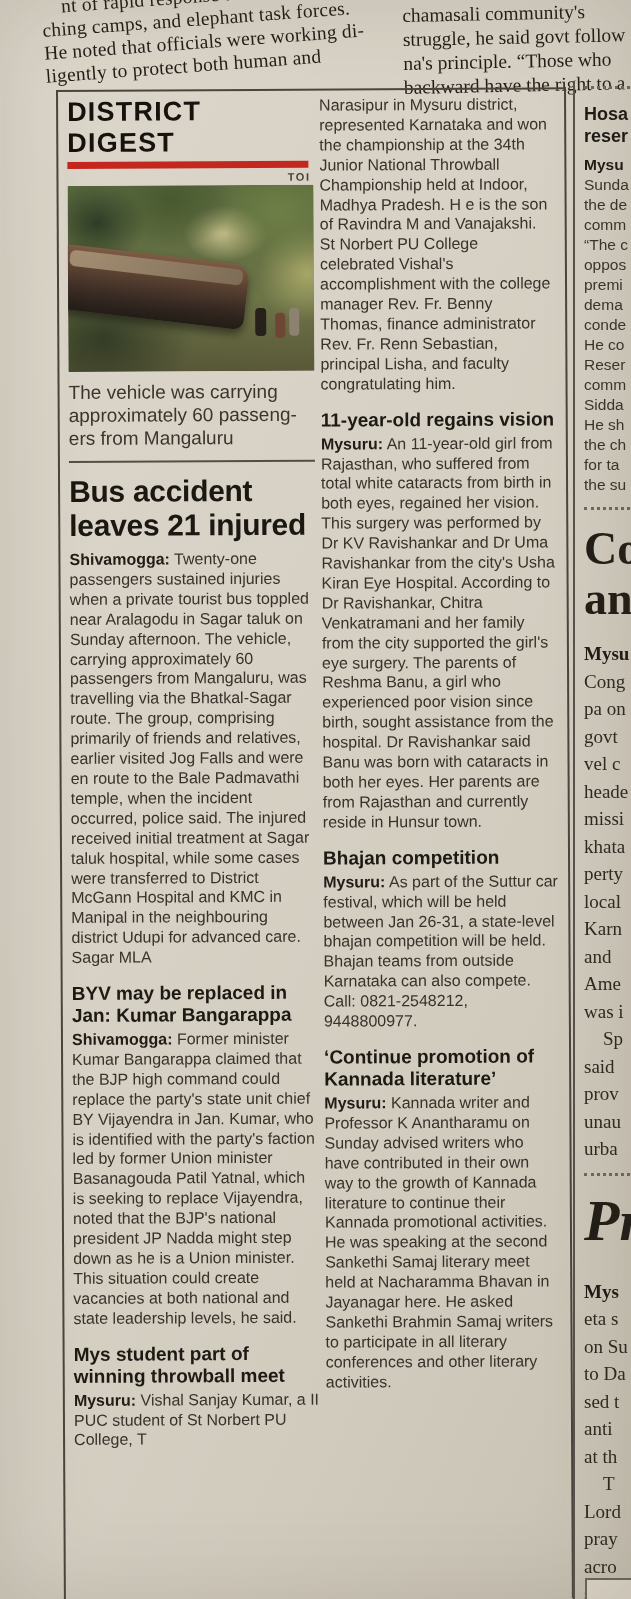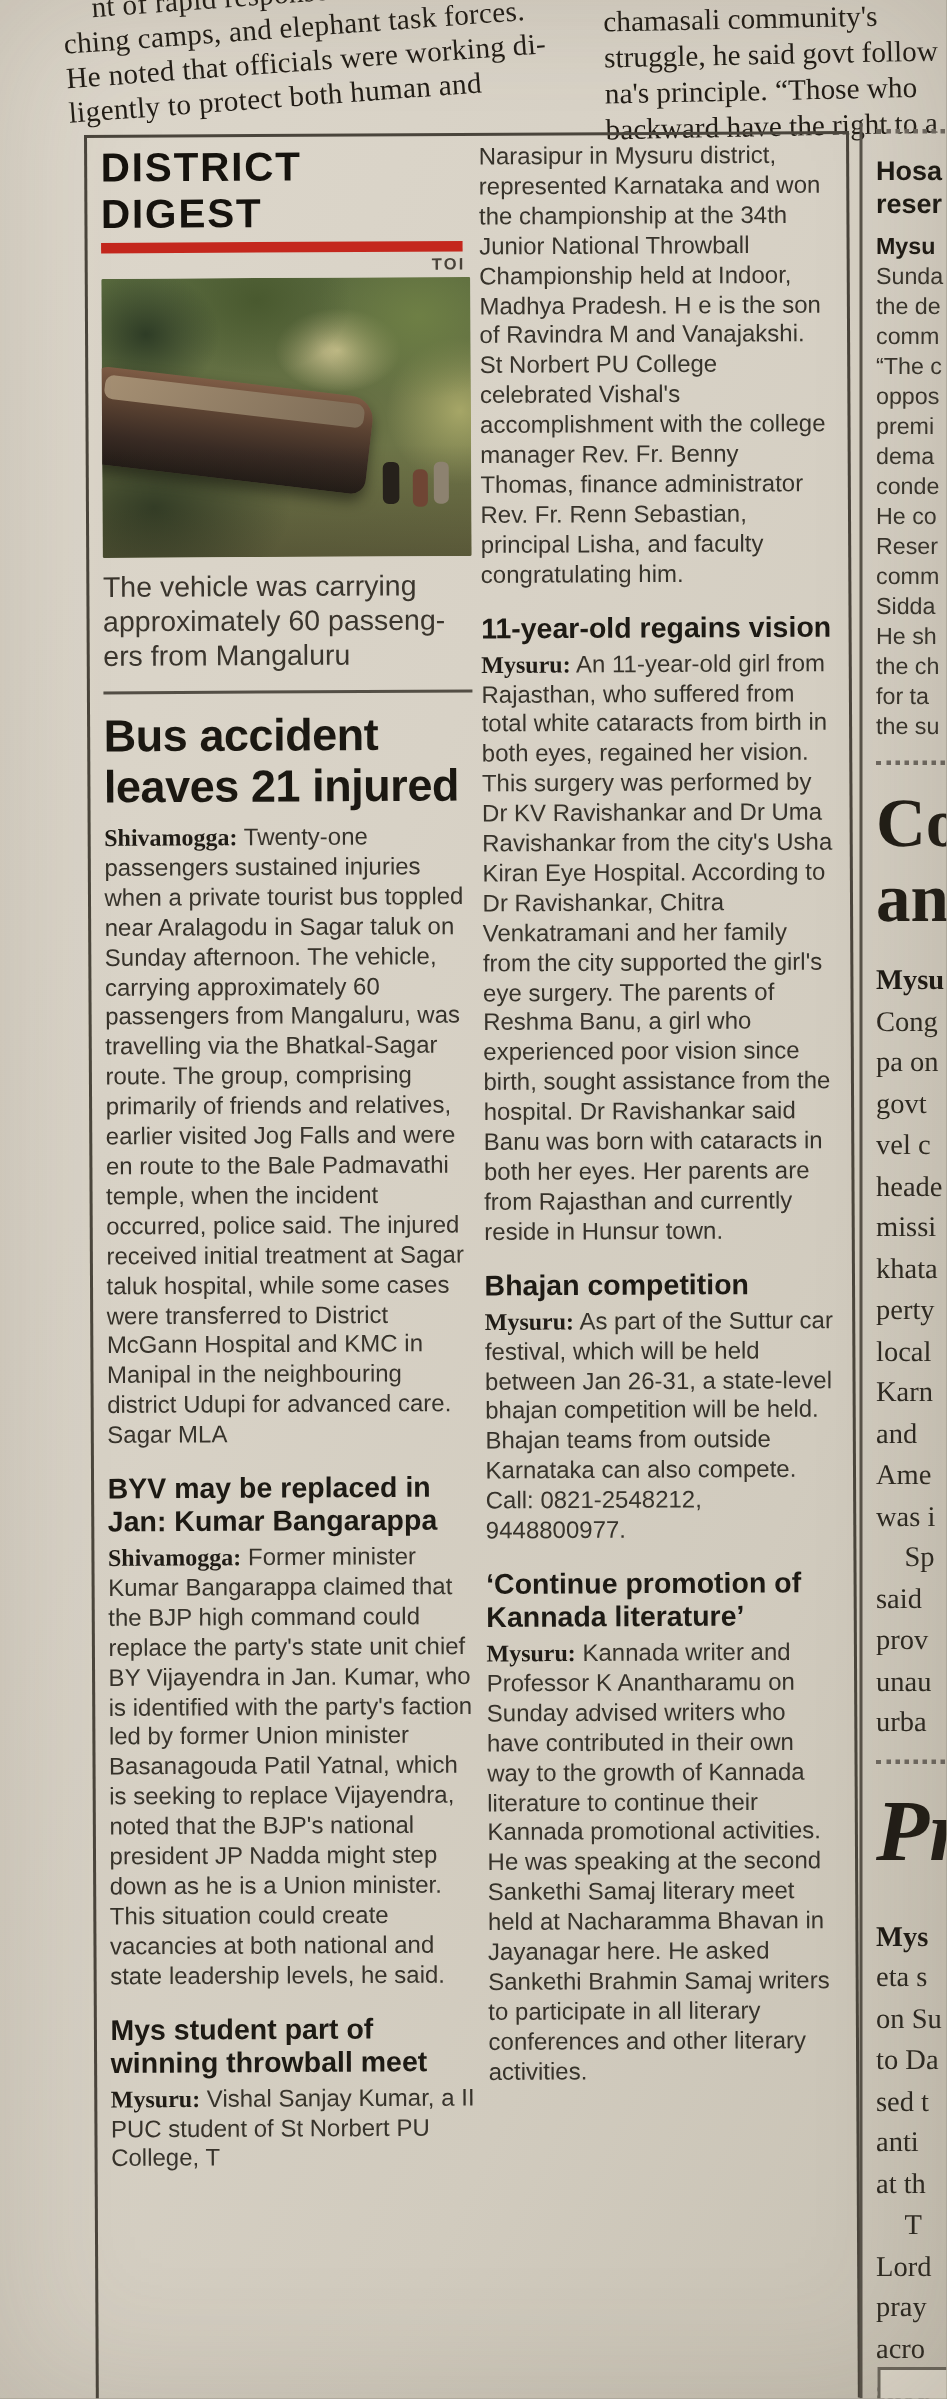--- a/index.html
+++ b/index.html
@@ -39,21 +39,21 @@
     background:linear-gradient(90deg,#ab9679,#80705a);border-radius:6px;opacity:.9;}
   .person{position:absolute;border-radius:4px;z-index:2;}
   .person.a{left:76%;top:66%;width:11px;height:28px;background:#26211b;}
   .person.b{left:84%;top:69%;width:10px;height:25px;background:#6f4534;}
   .person.c{left:90%;top:66%;width:10px;height:28px;background:#8d8270;}
   .caption{font-size:19px;line-height:23px;color:#3a352d;margin-top:9px;}
   .cap-rule{height:2px;background:#534e45;margin:11px 0 12px;}
   .headline{font-size:30px;line-height:34px;font-weight:bold;letter-spacing:-.3px;color:#1b1812;}
   .h2{font-size:19px;line-height:22px;font-weight:bold;color:#1d1a14;margin:15px 0 3px;}
   .body{font-size:16px;line-height:19.9px;color:#37332b;margin:7px 0 0;}
-  .body b{color:#201c16;font-family:Liberation Serif, serif;}
+  .body b{color:#201c16;}
   
   .vrule{position:absolute;left:573px;top:82px;width:2px;height:1517px;background:#58534a;}
   .rc{position:absolute;left:584px;top:82px;width:160px;}
   .dots{border-top:3px dotted #6e6860;width:46px;margin:4px 0 14px;}
   .rc-h{font-size:18px;line-height:22px;font-weight:bold;color:#1d1a14;margin:6px 0 8px;}
   .rc-sans{font-size:15.5px;line-height:20px;color:#38342c;margin:0 0 10px;}
   .rc-serif{font-family:"Liberation Serif",serif;font-size:19px;line-height:27.5px;color:#2d2921;margin:0 0 10px;}
   .rc-serif b,.rc-sans b{color:#1e1a14;}
   .rc-big{font-family:"Liberation Serif",serif;font-weight:bold;font-size:46px;line-height:50px;color:#211d16;margin:2px 0 16px;}
   .rc-big.it{font-style:italic;font-size:58px;line-height:62px;margin:6px 0 26px;}

